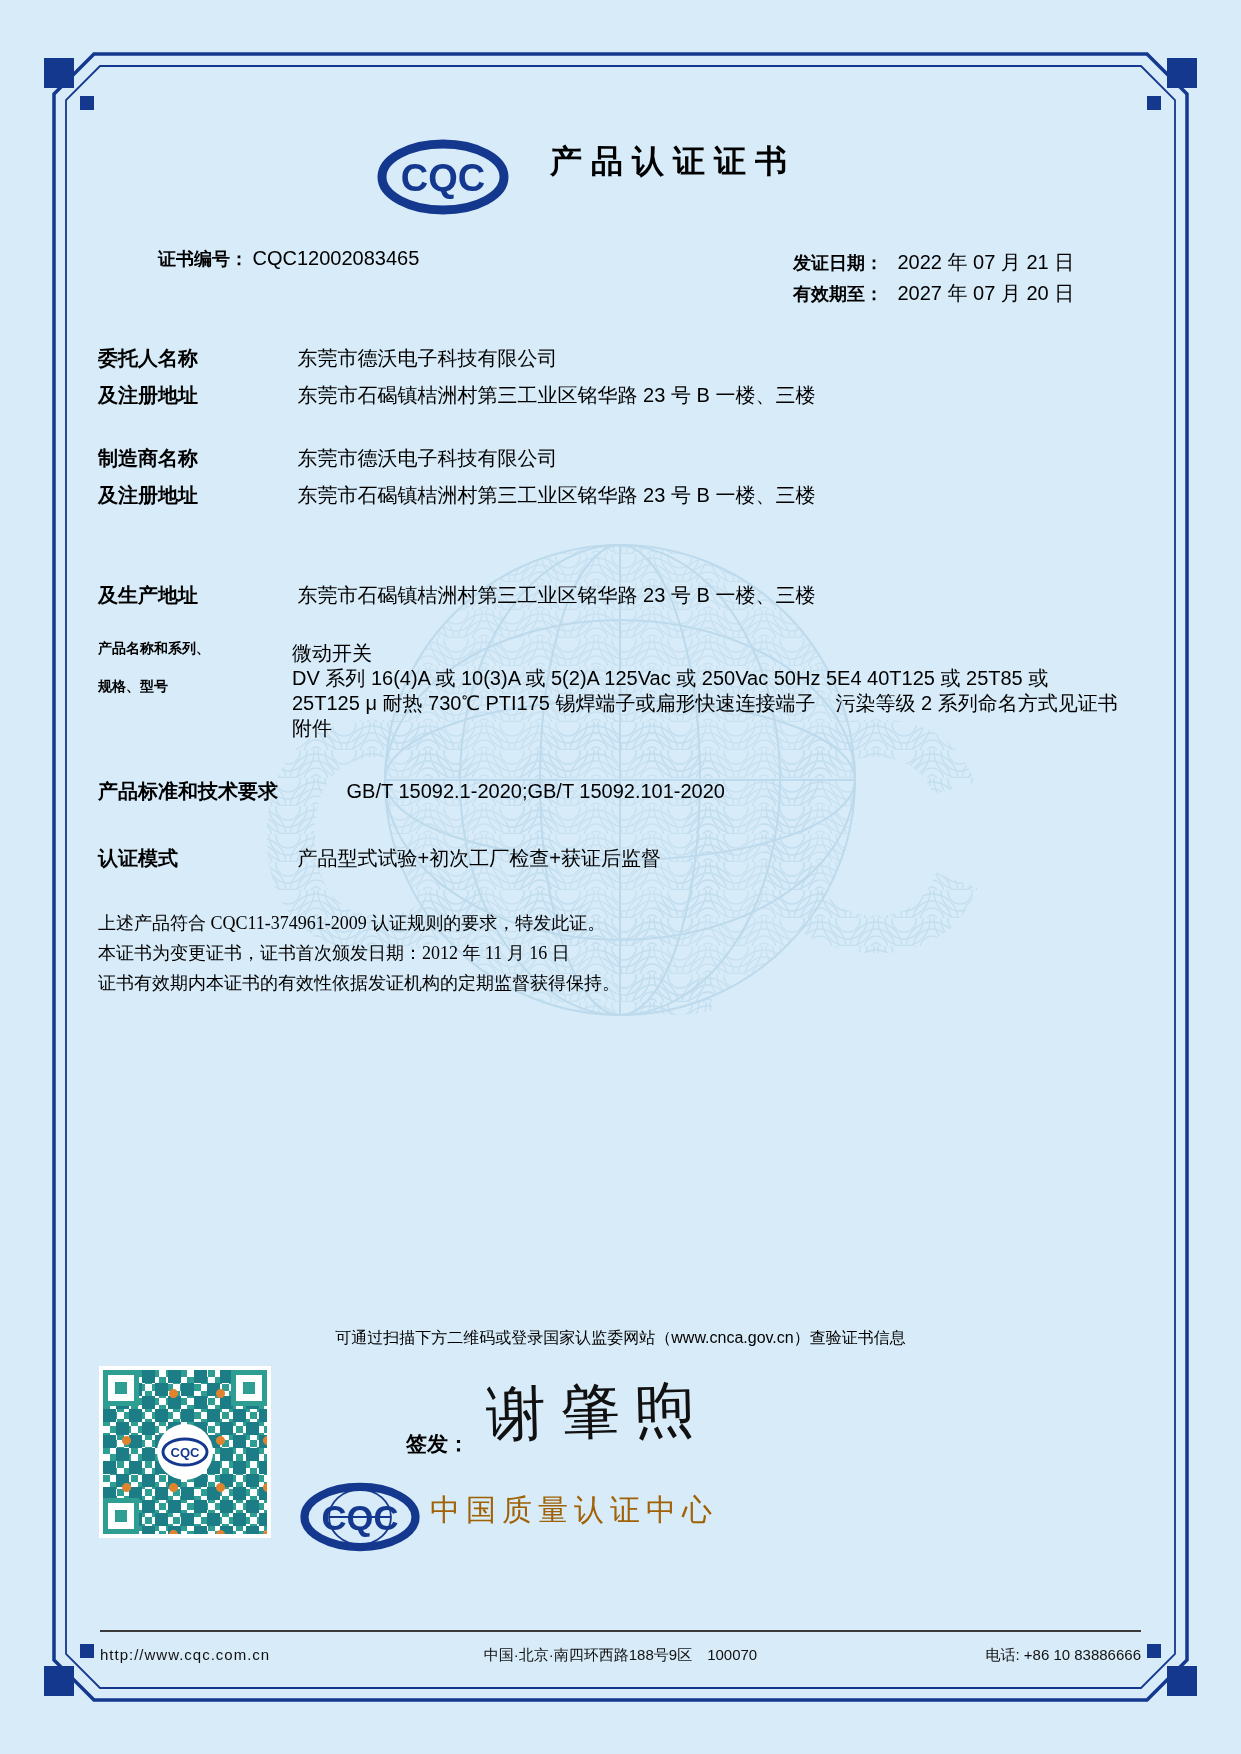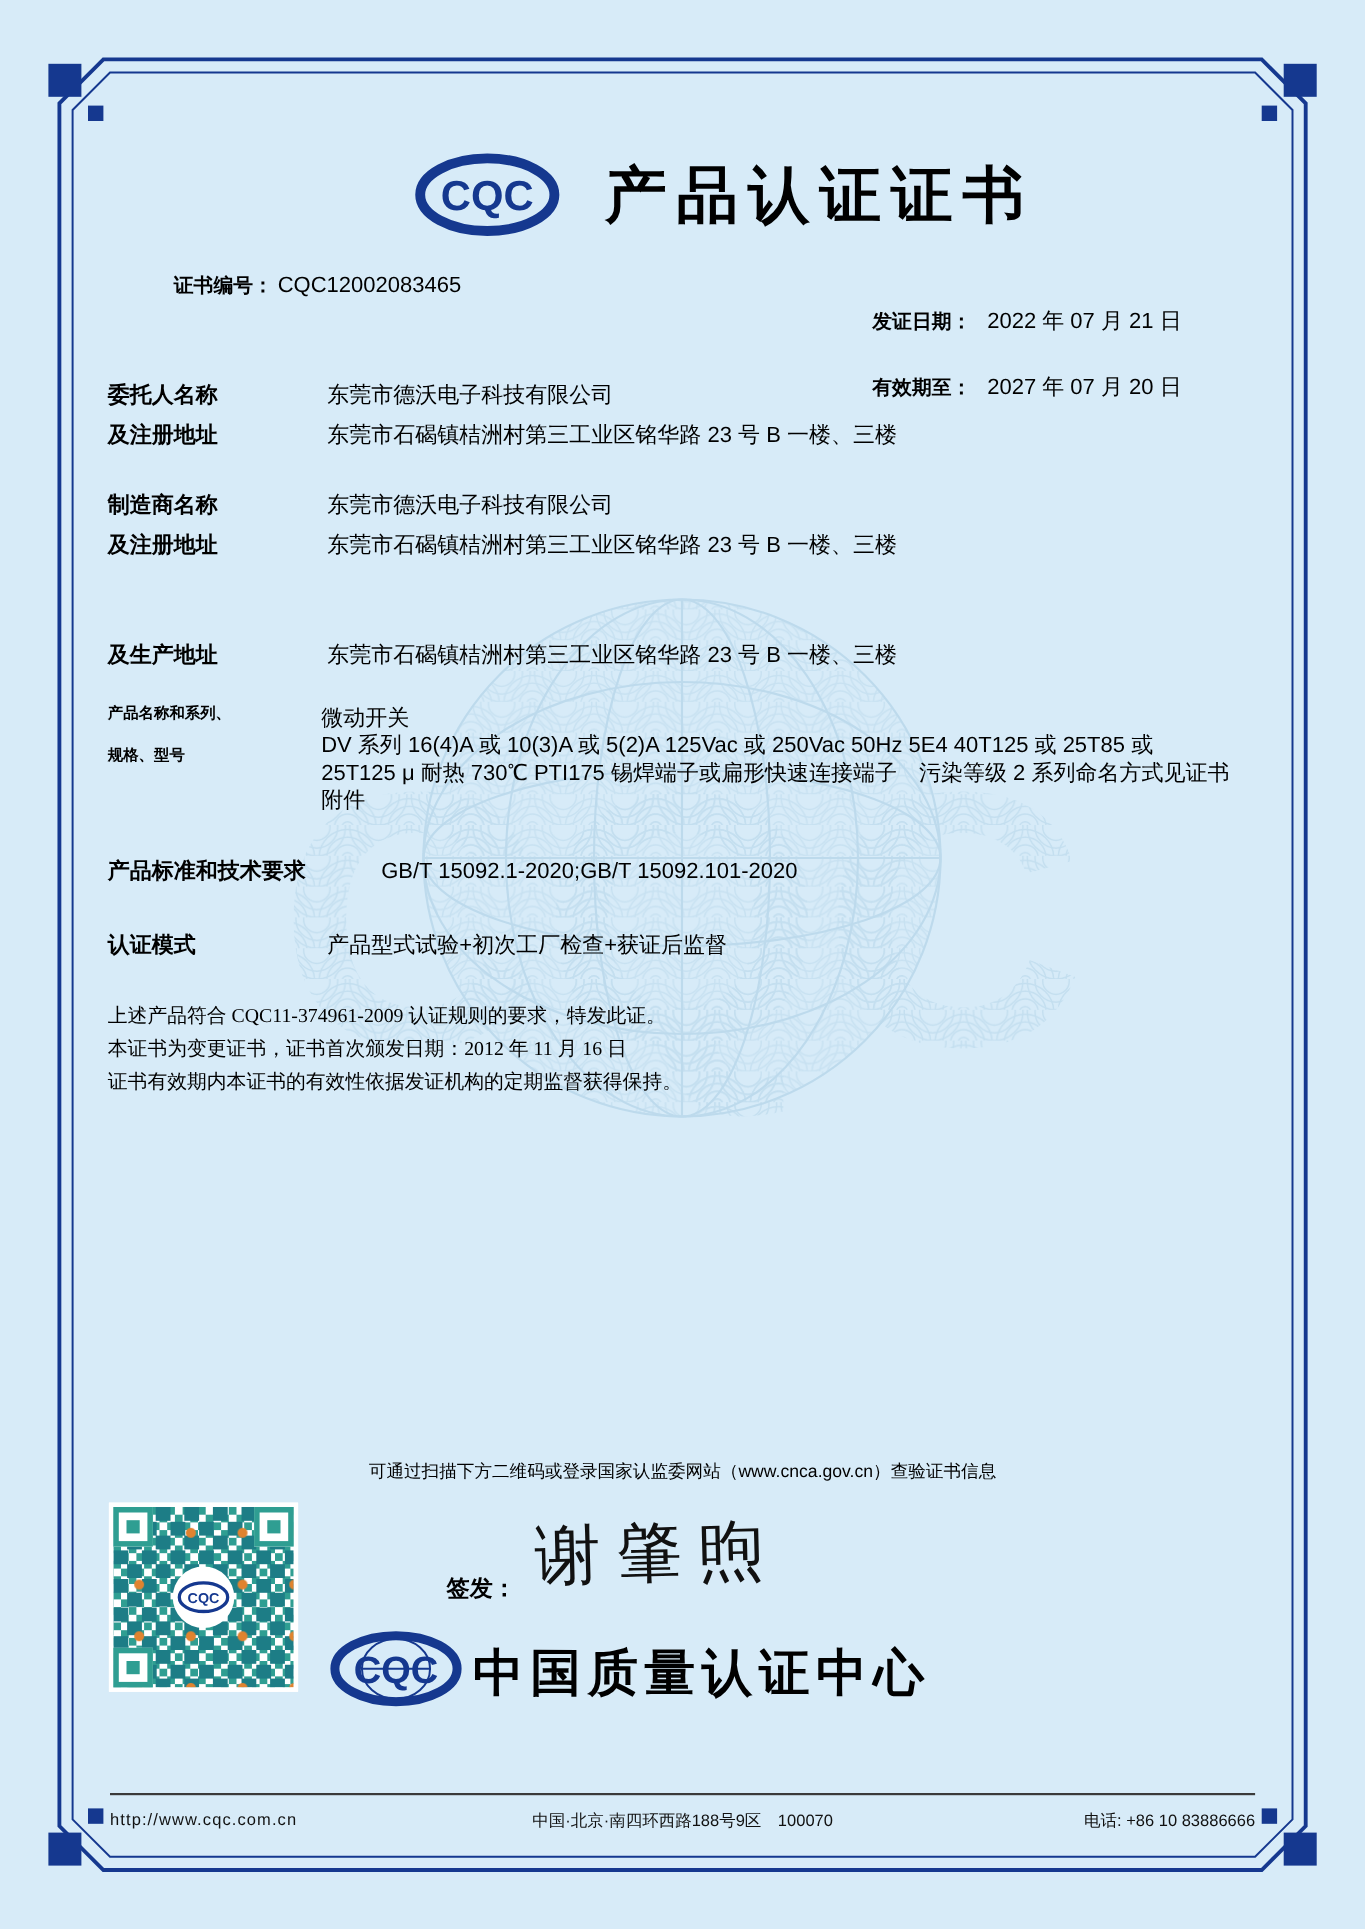--- a/index.html
+++ b/index.html
@@ -2,27 +2,27 @@
 <html><head>
 <meta charset="utf-8">
 <style>
   html,body{margin:0;padding:0;}
   body{background:#eef4f9;font-family:"Liberation Sans",sans-serif;color:#000;}
   .page{position:relative;width:1241px;height:1754px;background:#d7ebf8;overflow:hidden;margin:0 auto;}
   svg.frame{position:absolute;left:0;top:0;}
   .wm{position:absolute;left:120px;top:330px;pointer-events:none;}
 
   .logo-top{position:absolute;left:376px;top:138px;}
-  .title{position:absolute;left:550px;top:140px;font-size:56px;font-weight:bold;letter-spacing:9px;white-space:nowrap;}
+  .title{position:absolute;left:550px;top:140px;font-size:32px;font-weight:bold;letter-spacing:9px;white-space:nowrap;}
 
   .kai{font-family:Liberation Sans, sans-serif;font-weight:bold;font-size:18px;}
   .cert-no{position:absolute;left:158px;top:247px;white-space:nowrap;}
   .cert-no .v{font-size:20px;}
   .dates{position:absolute;left:793px;top:249px;}
-  .dates .line{height:31px;white-space:nowrap;margin-top:29px;}
+  .dates .line{height:31px;white-space:nowrap;}
   .dates .kai{display:inline-block;width:100px;}
   .dates .v{font-size:20px;}
 
   .row{position:absolute;left:98px;font-size:20px;white-space:nowrap;}
   .row .lbl{display:inline-block;width:194px;font-weight:bold;}
   .row.std .lbl{width:243px;}
   .plbl{position:absolute;left:98px;font-size:14px;font-weight:bold;white-space:nowrap;}
   .pvals{position:absolute;left:292px;top:641px;font-size:20px;line-height:25px;}
   .pvals div{white-space:nowrap;}
 
@@ -41,21 +41,21 @@
   .qr .f::after{content:"";position:absolute;left:7px;top:7px;width:12px;height:12px;background:#2f9e92;}
   .qr .f.tl{left:0;top:0}.qr .f.tr{right:0;top:0}.qr .f.bl{left:0;bottom:0}
   .qr .emblem{position:absolute;left:50%;top:50%;width:56px;height:56px;margin:-28px 0 0 -28px;background:#fff;
       border-radius:50%;display:flex;align-items:center;justify-content:center;}
 
   .sign-label{position:absolute;left:406px;top:1430px;font-family:"Liberation Serif",serif;font-weight:bold;font-size:21px;}
   .sig{position:absolute;left:486px;top:1372px;font-size:60px;font-family:"Liberation Serif",serif;
        letter-spacing:14px;color:#111;transform:rotate(-1.5deg);white-space:nowrap;}
 
   .logo-bottom{position:absolute;left:299px;top:1480px;}
-  .org{position:absolute;left:430px;top:1490px;font-size:46px;font-weight:bold;letter-spacing:6px;color:#000000;white-space:nowrap;}
+  .org{position:absolute;left:430px;top:1490px;font-size:30px;font-weight:normal;letter-spacing:6px;color:#a16207;white-space:nowrap;}
 
   .footline{position:absolute;left:100px;top:1630px;width:1041px;height:2px;background:#3a3a3a;}
   .foot{position:absolute;top:1646px;font-size:15px;color:#111;white-space:nowrap;}
   .foot.url{left:100px;letter-spacing:1px;}
   .foot.addr{left:0;width:100%;text-align:center;}
   .foot.phone{right:100px;}
 </style>
 </head>
 <body>
 

